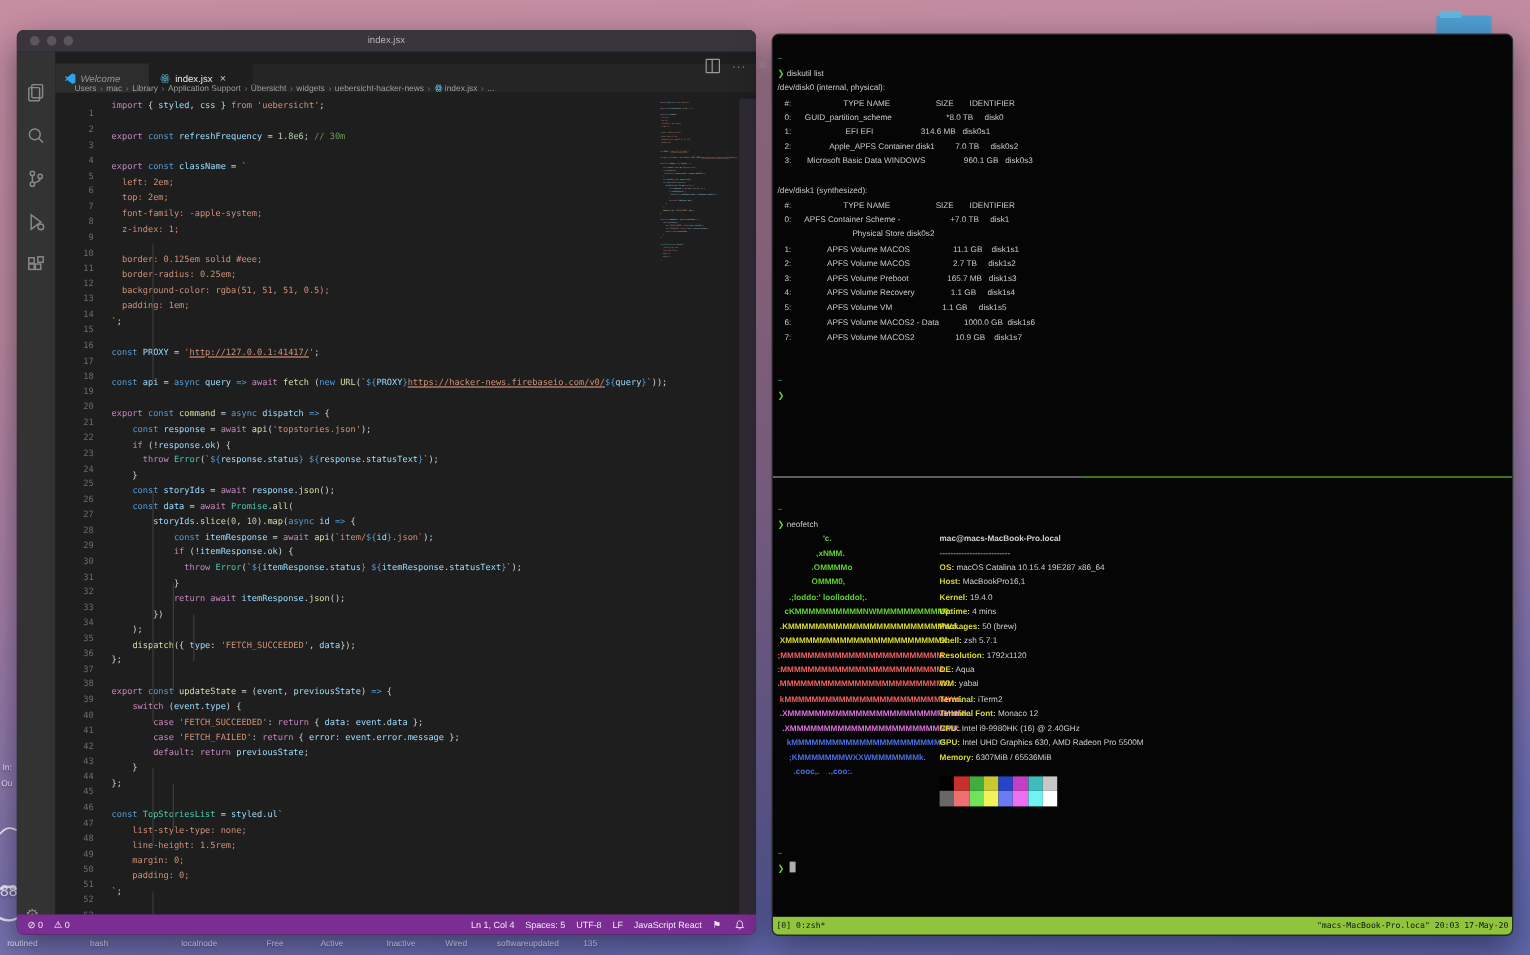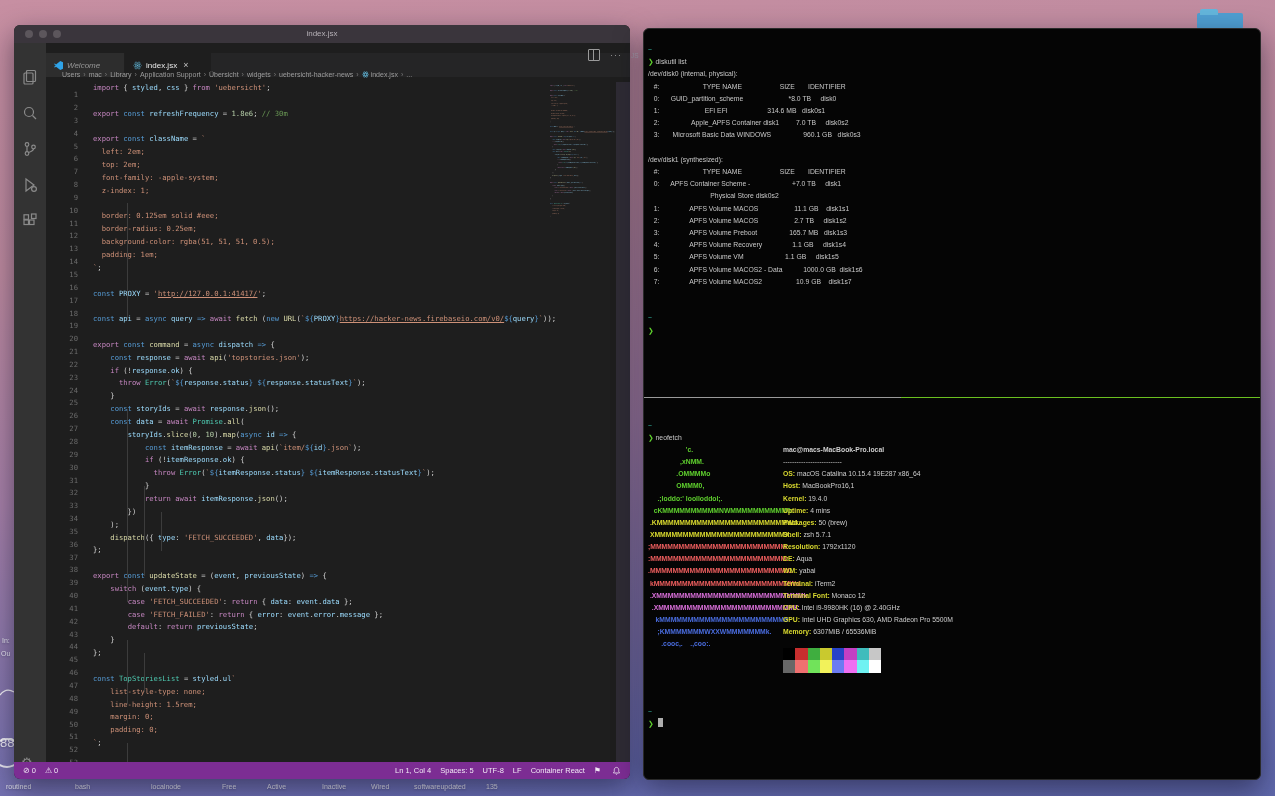--- a/index.html
+++ b/index.html
@@ -251,21 +251,21 @@
     <div class="statusbar">
       <div class="sb-left">
         <span><span class="sb-ic">⊘</span><span>0</span></span>
         <span><span class="sb-ic">⚠</span><span>0</span></span>
       </div>
       <div class="sb-right" id="sb-right">
           <span>Ln 1, Col 4</span>
           <span>Spaces: 5</span>
           <span>UTF-8</span>
           <span>LF</span>
-          <span>Container React</span>
+          <span>JavaScript React</span>
         <span class="sb-ic">⚑</span>
         <svg width="9" height="10" viewBox="0 0 12 12">
             <path d="M6 1.2 C3.8 1.2 3 3 3 4.8 L3 7 L1.8 8.6 L10.2 8.6 L9 7 L9 4.8 C9 3 8.2 1.2 6 1.2 Z" stroke="#f2e8f6" fill="none" stroke-width="1"></path>
             <path d="M4.8 9.6 A1.3 1.3 0 0 0 7.2 9.6" stroke="#f2e8f6" fill="none" stroke-width="1"></path>
           </svg>
       </div>
     </div>
   </div>
 
   <div class="win term">
@@ -344,15 +344,19 @@
       </div>
     <div class="palette" id="palette">
         <div class="prow"><i style="background: rgb(0, 0, 0);"></i><i style="background: rgb(199, 46, 46);"></i><i style="background: rgb(63, 174, 63);"></i><i style="background: rgb(201, 201, 46);"></i><i style="background: rgb(39, 67, 199);"></i><i style="background: rgb(195, 63, 195);"></i><i style="background: rgb(63, 188, 188);"></i><i style="background: rgb(199, 199, 199);"></i></div>
         <div class="prow"><i style="background: rgb(103, 103, 103);"></i><i style="background: rgb(239, 112, 112);"></i><i style="background: rgb(113, 227, 90);"></i><i style="background: rgb(242, 242, 90);"></i><i style="background: rgb(107, 123, 242);"></i><i style="background: rgb(238, 111, 242);"></i><i style="background: rgb(111, 242, 242);"></i><i style="background: rgb(255, 255, 255);"></i></div>
       </div>
     <div class="pane2-tail">
       <div class="tline t-c">~</div>
       <div class="tline"><span class="t-g">❯</span><span class="cursor"></span></div>
     </div>
 
+    <div class="tmuxbar mono">
+      <span>[0] 0:zsh*</span>
+      <span>"macs-MacBook-Pro.loca" 20:03 17-May-20</span>
+    </div>
   </div>
 
 </div>
 
 </body></html>

